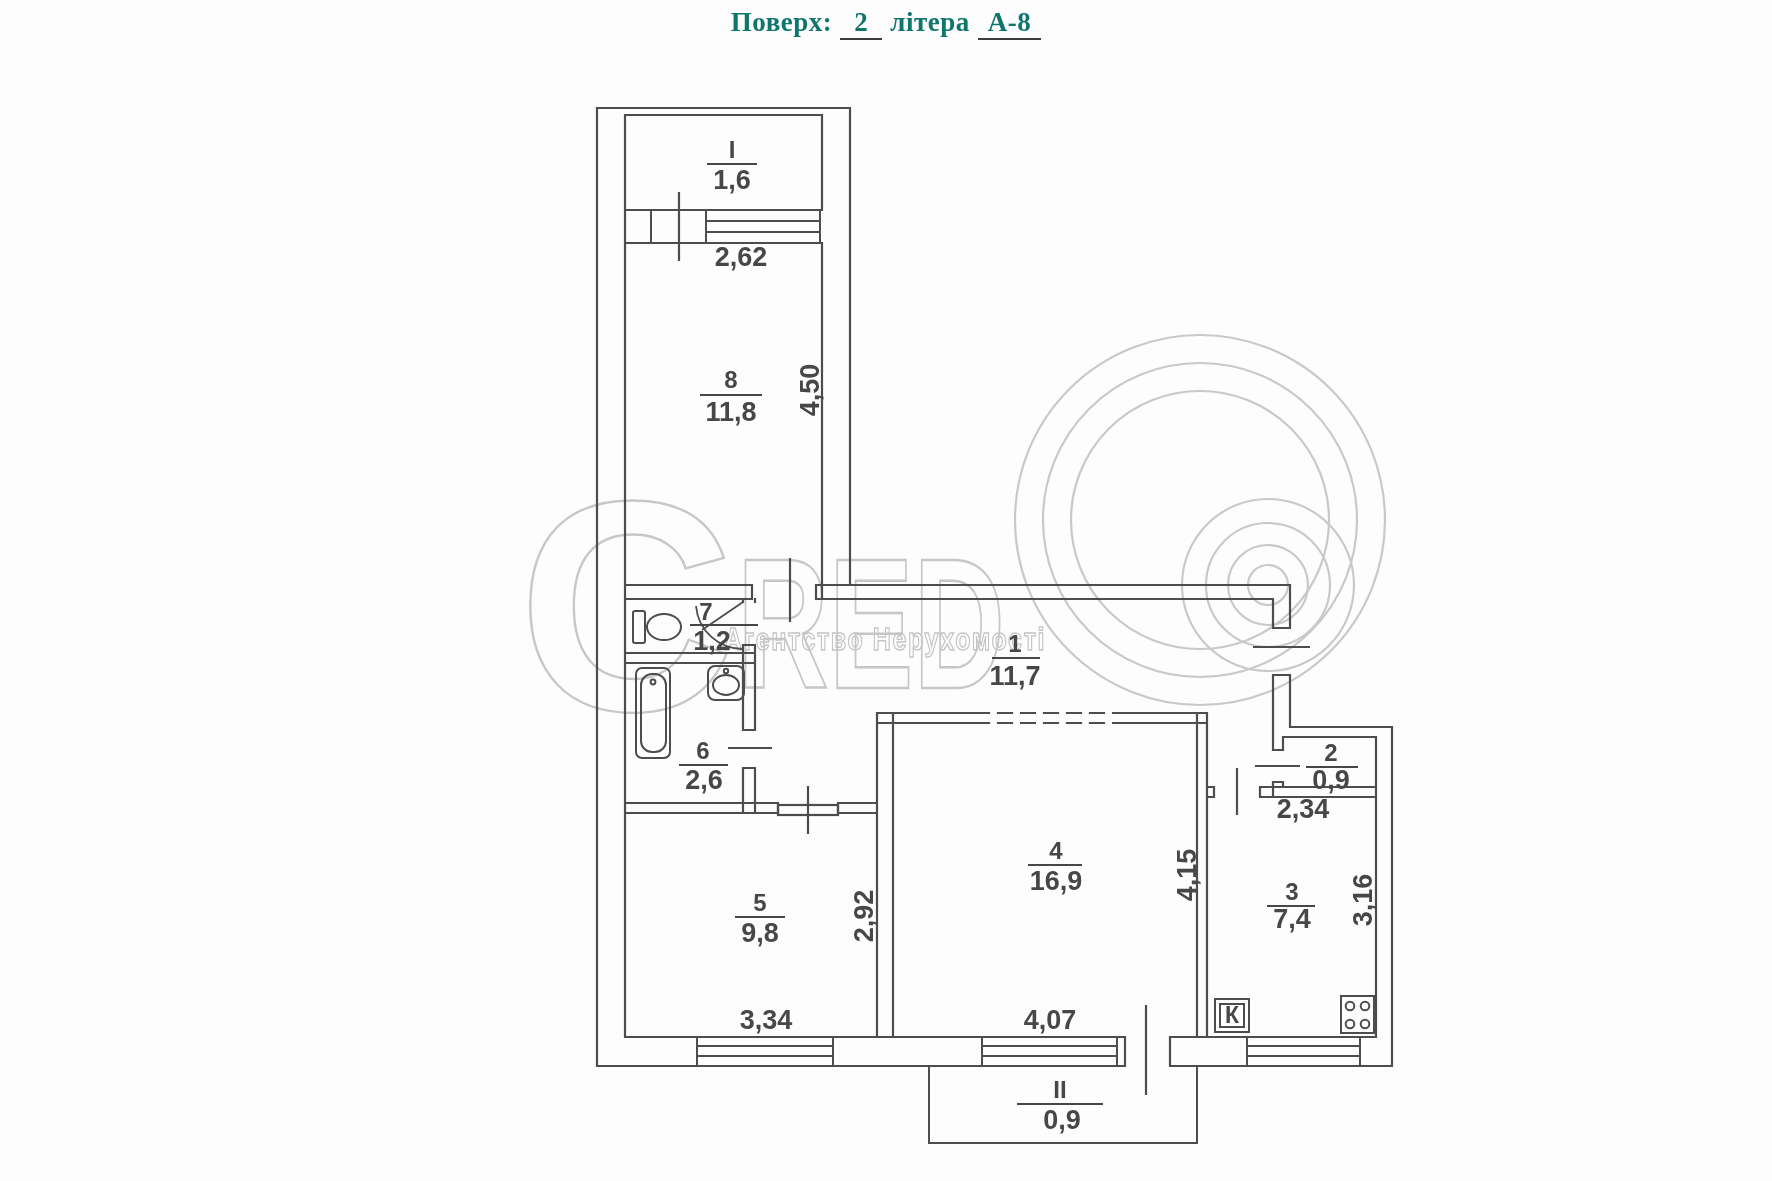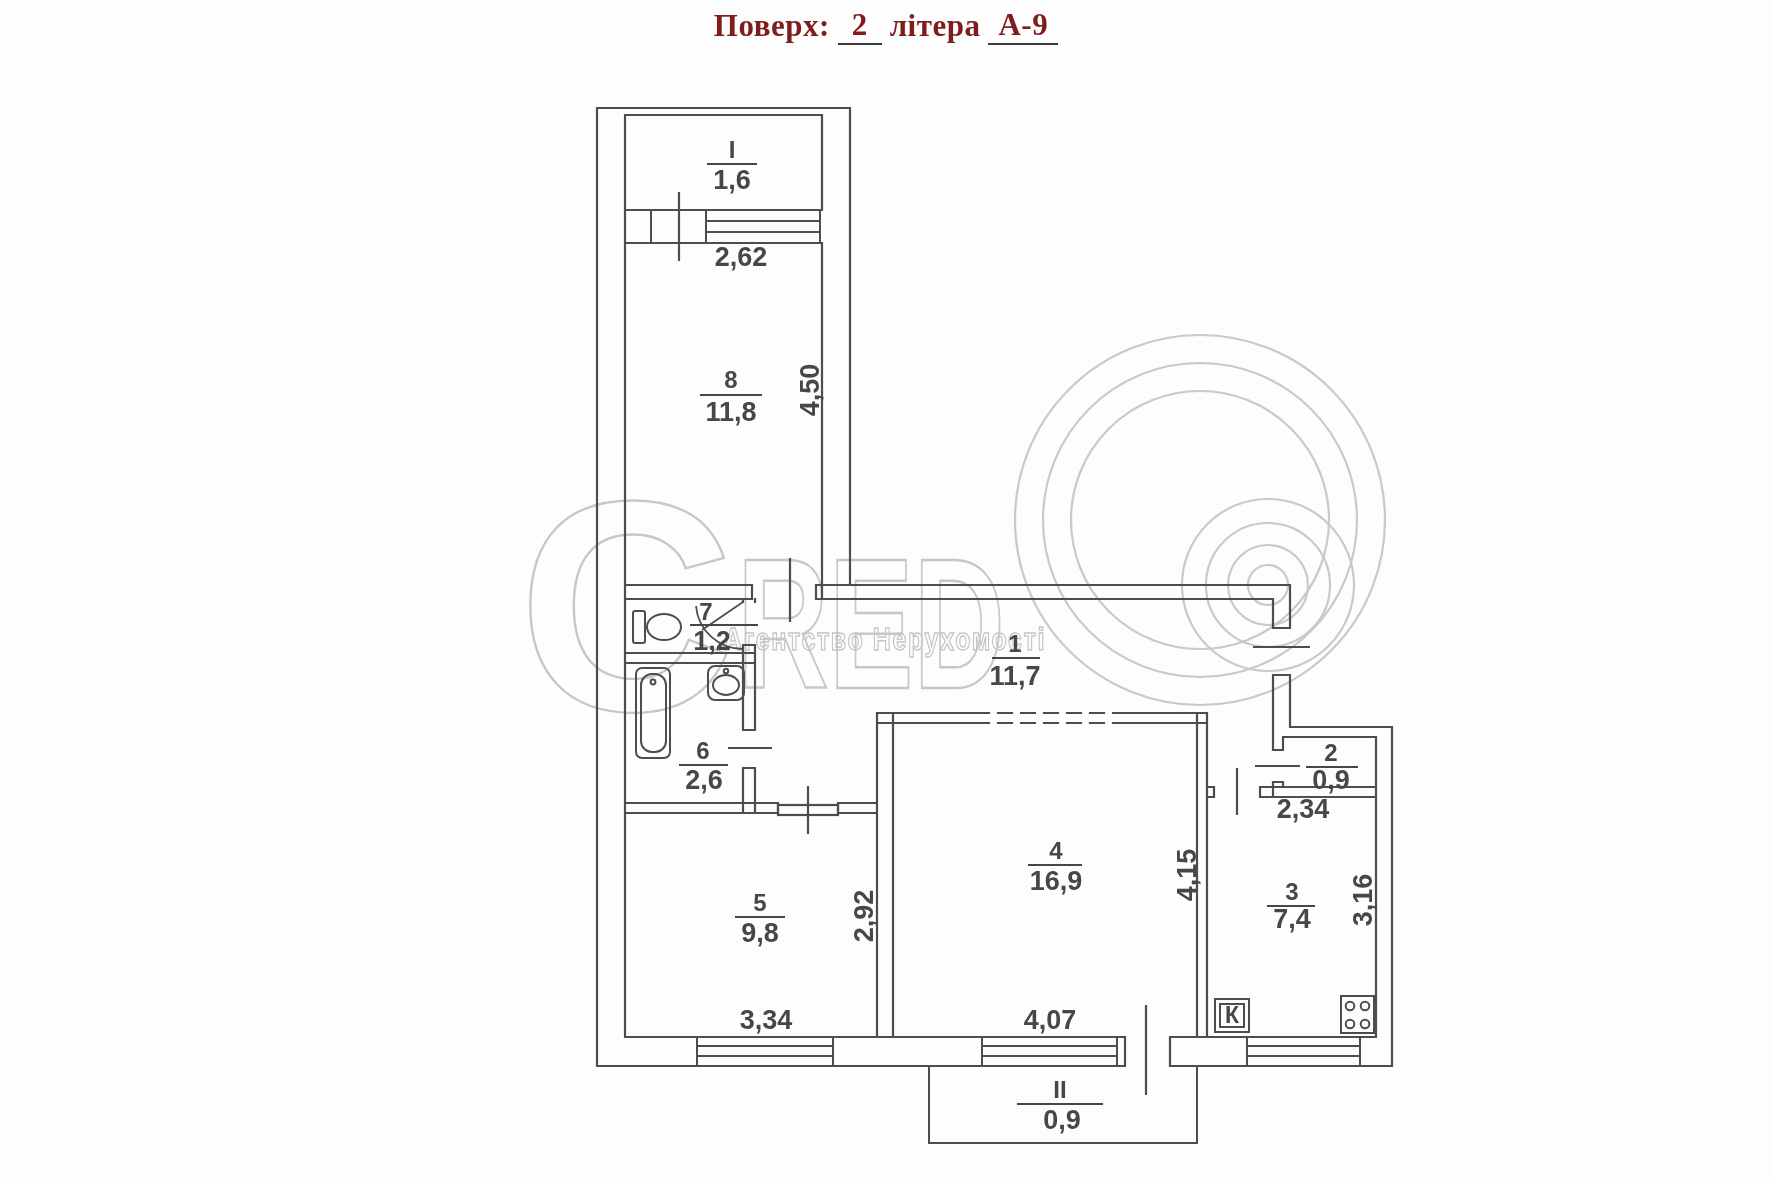--- a/index.html
+++ b/index.html
@@ -1,20 +1,20 @@
 <!DOCTYPE html>
 <html><head>
 <meta charset="utf-8">
 <style>
   html,body{margin:0;padding:0;background:#ffffff;}
   .canvas{position:relative;width:1772px;height:1181px;background:#fdfdfd;overflow:hidden;
           font-family:"Liberation Sans",sans-serif;}
   .plan-title{position:absolute;top:7px;left:0;width:100%;display:flex;justify-content:center;
-              align-items:center;gap:8px;font-family:"Liberation Serif",serif;font-weight:bold;
-              font-size:31px;color:#7f1d1d;letter-spacing:.5px;}
+              align-items:flex-start;gap:8px;font-family:"Liberation Serif",serif;font-weight:bold;
+              font-size:27px;color:#0f766e;letter-spacing:.5px;}
   .plan-title .u{border-bottom:2px solid #3c3c3c;}
   .plan-title .u-floor{padding:0 14px;}
   .plan-title .u-bld{padding:0 10px;}
   svg{position:absolute;left:0;top:0;}
   svg text{font-family:"Liberation Sans",sans-serif;font-weight:bold;fill:#474747;}
   .num{font-size:24px;}
   .area{font-size:27px;}
   .dim{font-size:27px;}
   .kmark{font-size:23px;}
   .wm-letter{font-family:"Liberation Sans",sans-serif;font-weight:bold;fill:none;stroke:#c7c7c7;stroke-width:2.4;}
@@ -22,21 +22,21 @@
 </style>
 </head>
 <body>
 
 <div class="canvas">
 
   <div class="plan-title">
     <span>Поверх:</span>
       <span class="u u-floor">2</span>
       <span>літера</span>
-      <span class="u u-bld">А-9</span>
+      <span class="u u-bld">А-8</span>
   </div>
 
   <svg width="1772" height="1181" viewBox="0 0 1772 1181">
 
     <g>
       <text class="wm-letter" x="518" y="710" font-size="300">C</text>
       <text class="wm-letter" x="737" y="688" font-size="185" textLength="268" lengthAdjust="spacingAndGlyphs">RED</text>
       <g stroke="#c9c9c9" stroke-width="2.2" fill="none">
         <circle cx="1200" cy="520" r="185"></circle>
         <circle cx="1200" cy="520" r="157"></circle>

